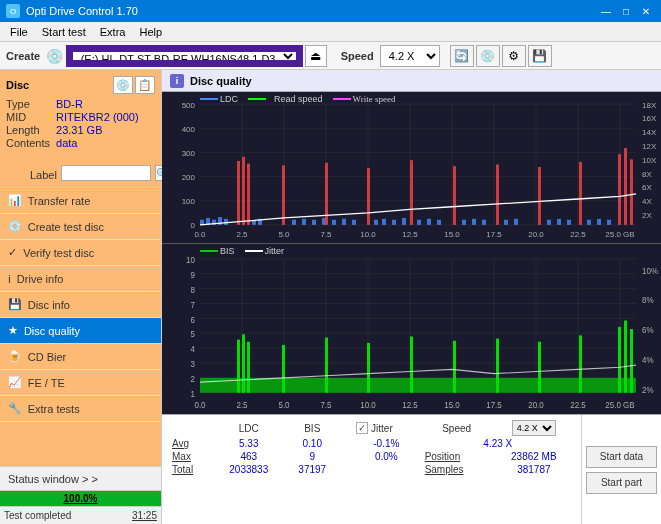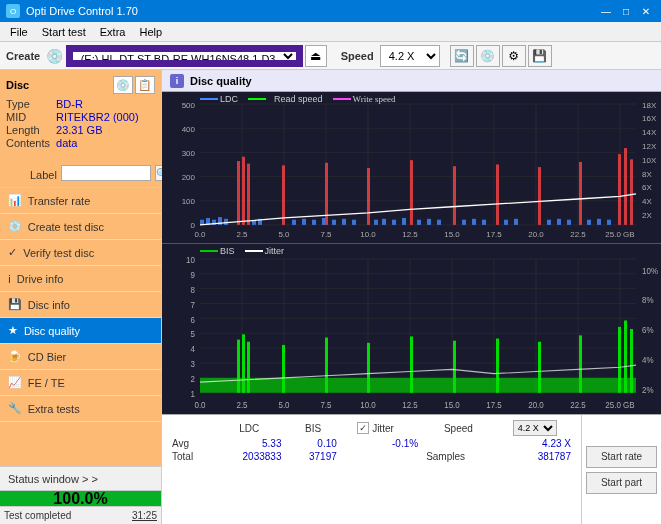--- a/index.html
+++ b/index.html
@@ -48,21 +48,21 @@
     
     
     .nav-item { height: 26px; display: flex; align-items: center; padding: 0 8px; cursor: pointer; font-size: 11px; color: #333; border-bottom: 1px solid #ddd; gap: 6px; }
     .nav-item.active { background: #0078d7; color: white; }
     
     
     .status-area { margin-top: auto; }
     .status-window-btn { height: 24px; display: flex; align-items: center; padding: 0 8px; background: #f0f0f0; border-top: 1px solid #ccc; cursor: pointer; font-size: 11px; color: #333; }
     .progress-bar-container { height: 16px; background: #e0e0e0; border-top: 1px solid #ccc; position: relative; }
     .progress-bar-fill { height: 100%; background: #06b025; }
-    .progress-text { position: absolute; top: 0; left: 0; right: 0; bottom: 0; display: flex; align-items: center; justify-content: center; font-size: 16px; font-weight: bold; color: #000; }
+    .progress-text { position: absolute; top: 0; left: 0; right: 0; bottom: 0; display: flex; align-items: center; justify-content: center; font-size: 10px; font-weight: bold; color: #000; text-decoration: underline; }
     .status-text-row { height: 18px; background: #f0f0f0; border-top: 1px solid #ccc; display: flex; align-items: center; padding: 0 4px; font-size: 10px; color: #333; }
     
     
     .content-area { flex: 1; background: white; overflow: hidden; display: flex; flex-direction: column; }
     
     
     .disc-quality-header { background: #e8e8f8; border-bottom: 1px solid #aaa; height: 22px; display: flex; align-items: center; padding: 0 8px; gap: 6px; font-size: 11px; font-weight: bold; }
     .disc-quality-icon { width: 14px; height: 14px; background: #6666cc; border-radius: 2px; display: flex; align-items: center; justify-content: center; color: white; font-size: 9px; }
     
     
@@ -74,23 +74,23 @@
     
     
     .chart-svg { position: absolute; top: 0; left: 0; width: 100%; height: 100%; }
     
     
     .stats-area { height: 110px; border-top: 1px solid #aaa; display: flex; flex-direction: column; }
     .stats-row { display: flex; height: 100%; }
     .stats-left { flex: 1; padding: 4px 6px; }
     .stats-table { width: 100%; border-collapse: collapse; font-size: 10px; }
     .stats-table th { text-align: center; color: #333; padding: 1px 4px; font-weight: normal; }
-    .stats-table td { text-align: right; padding: 1px 4px; }
+    .stats-table td { text-align: center; padding: 1px 4px; }
     .stats-table td.blue { color: #0000cc; }
-    .stats-table td.label { text-align: left; color: #333; }
+    .stats-table td.label { text-align: left; color: #333; text-decoration: underline; }
     .jitter-check { display: flex; align-items: center; gap: 3px; }
     .checkbox { width: 12px; height: 12px; border: 1px solid #aaa; background: white; display: flex; align-items: center; justify-content: center; font-size: 9px; }
     
     
     .buttons-col { width: 80px; border-left: 1px solid #ccc; padding: 4px; display: flex; flex-direction: column; gap: 4px; justify-content: center; }
     .action-btn { width: 100%; height: 22px; background: #f0f0f0; border: 1px solid #aaa; cursor: pointer; font-size: 10px; color: #333; display: flex; align-items: center; justify-content: center; }
   </style>
 </head>
 <body>
 
@@ -484,33 +484,42 @@
             <tbody>
               <tr>
                 <td class="label">Avg</td>
                 <td class="blue">5.33</td>
                 <td class="blue">0.10</td>
                 <td></td>
                 <td class="blue">-0.1%</td>
                 <td class="blue" colspan="2">4.23 X</td>
               </tr>
               <tr>
+                <td class="label">Max</td>
+                <td class="blue">463</td>
+                <td class="blue">9</td>
+                <td></td>
+                <td class="blue">0.0%</td>
+                <td class="label">Position</td>
+                <td class="blue">23862 MB</td>
+              </tr>
+              <tr>
                 <td class="label">Total</td>
                 <td class="blue">2033833</td>
                 <td class="blue">37197</td>
                 <td></td>
                 <td></td>
                 <td class="label">Samples</td>
                 <td class="blue">381787</td>
               </tr>
             </tbody>
           </table>
         </div>
 
         <div class="buttons-col">
-          <button class="action-btn">Start rate</button>
+          <button class="action-btn">Start data</button>
           <button class="action-btn">Start part</button>
         </div>
       </div>
     </div>
 
   </div>
 </div>
 
 </body></html>

